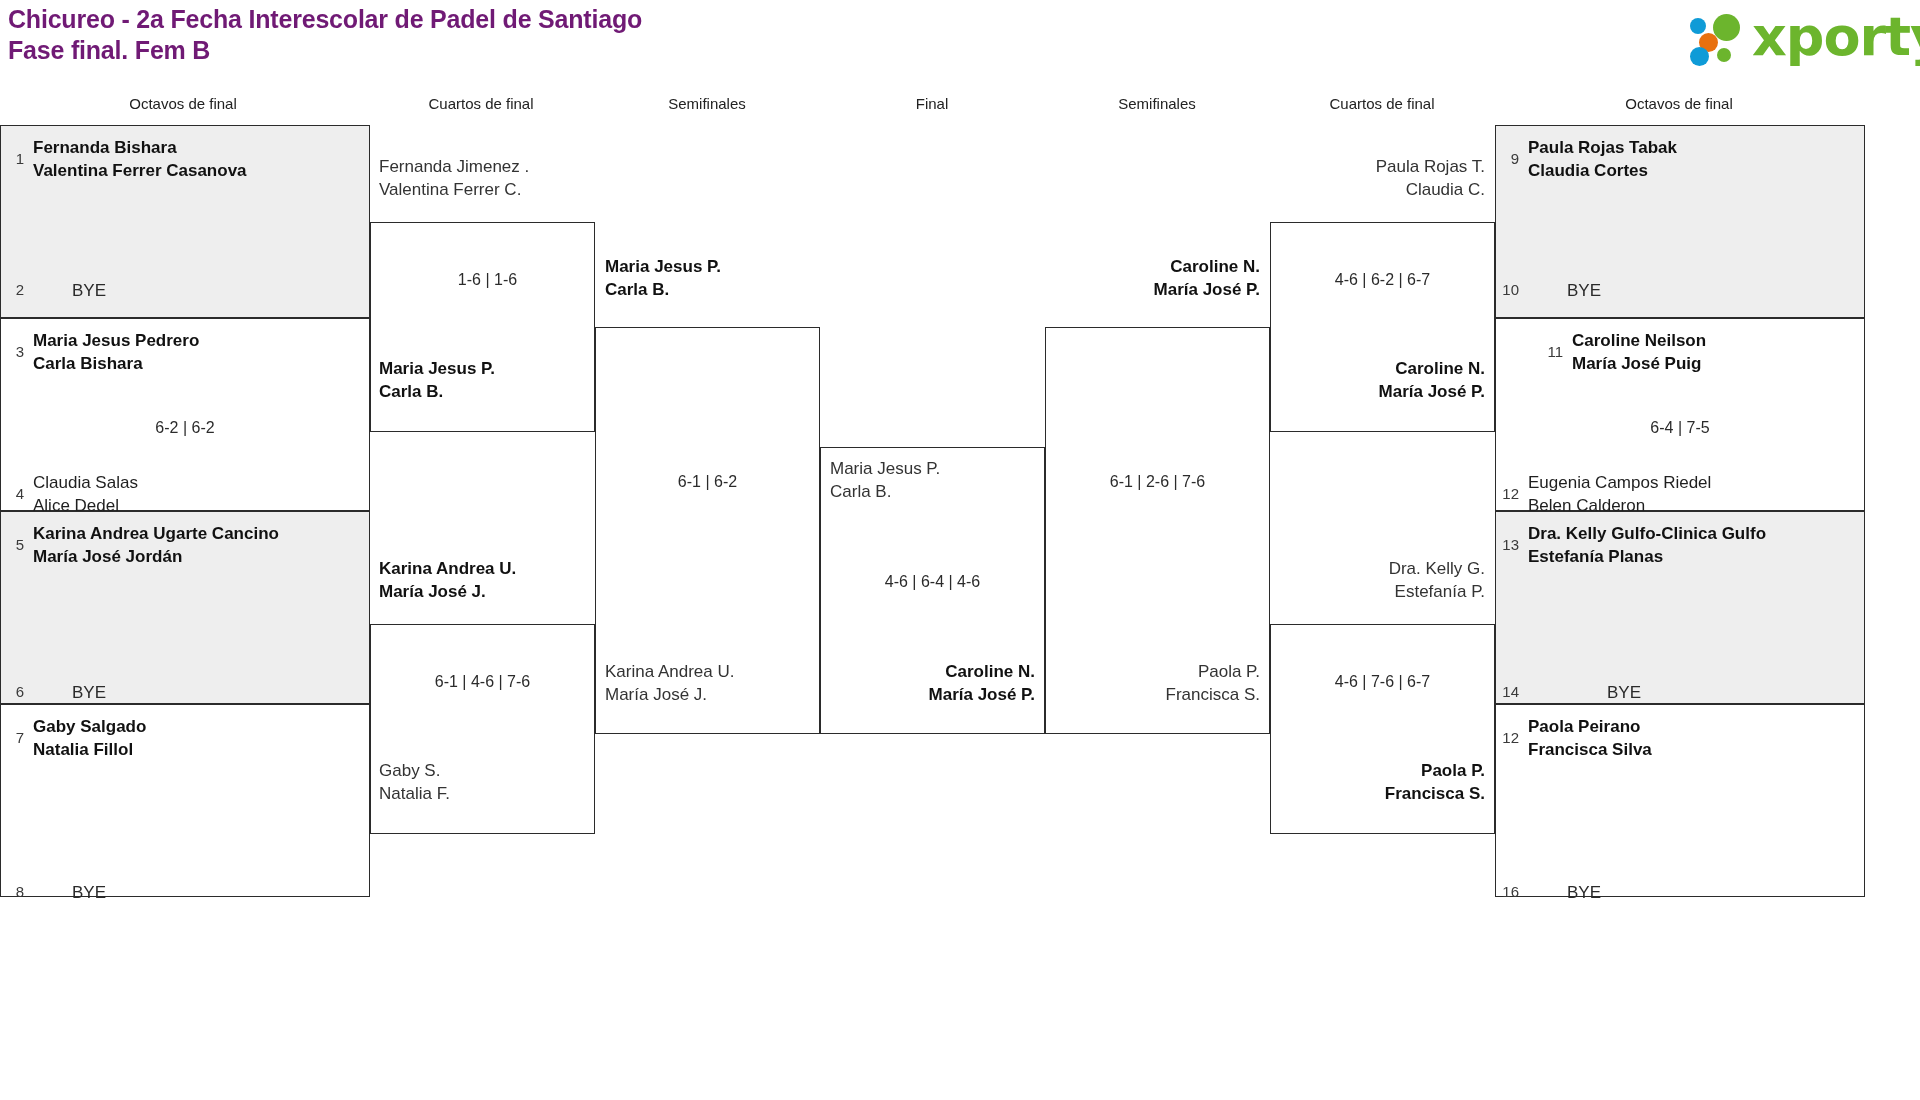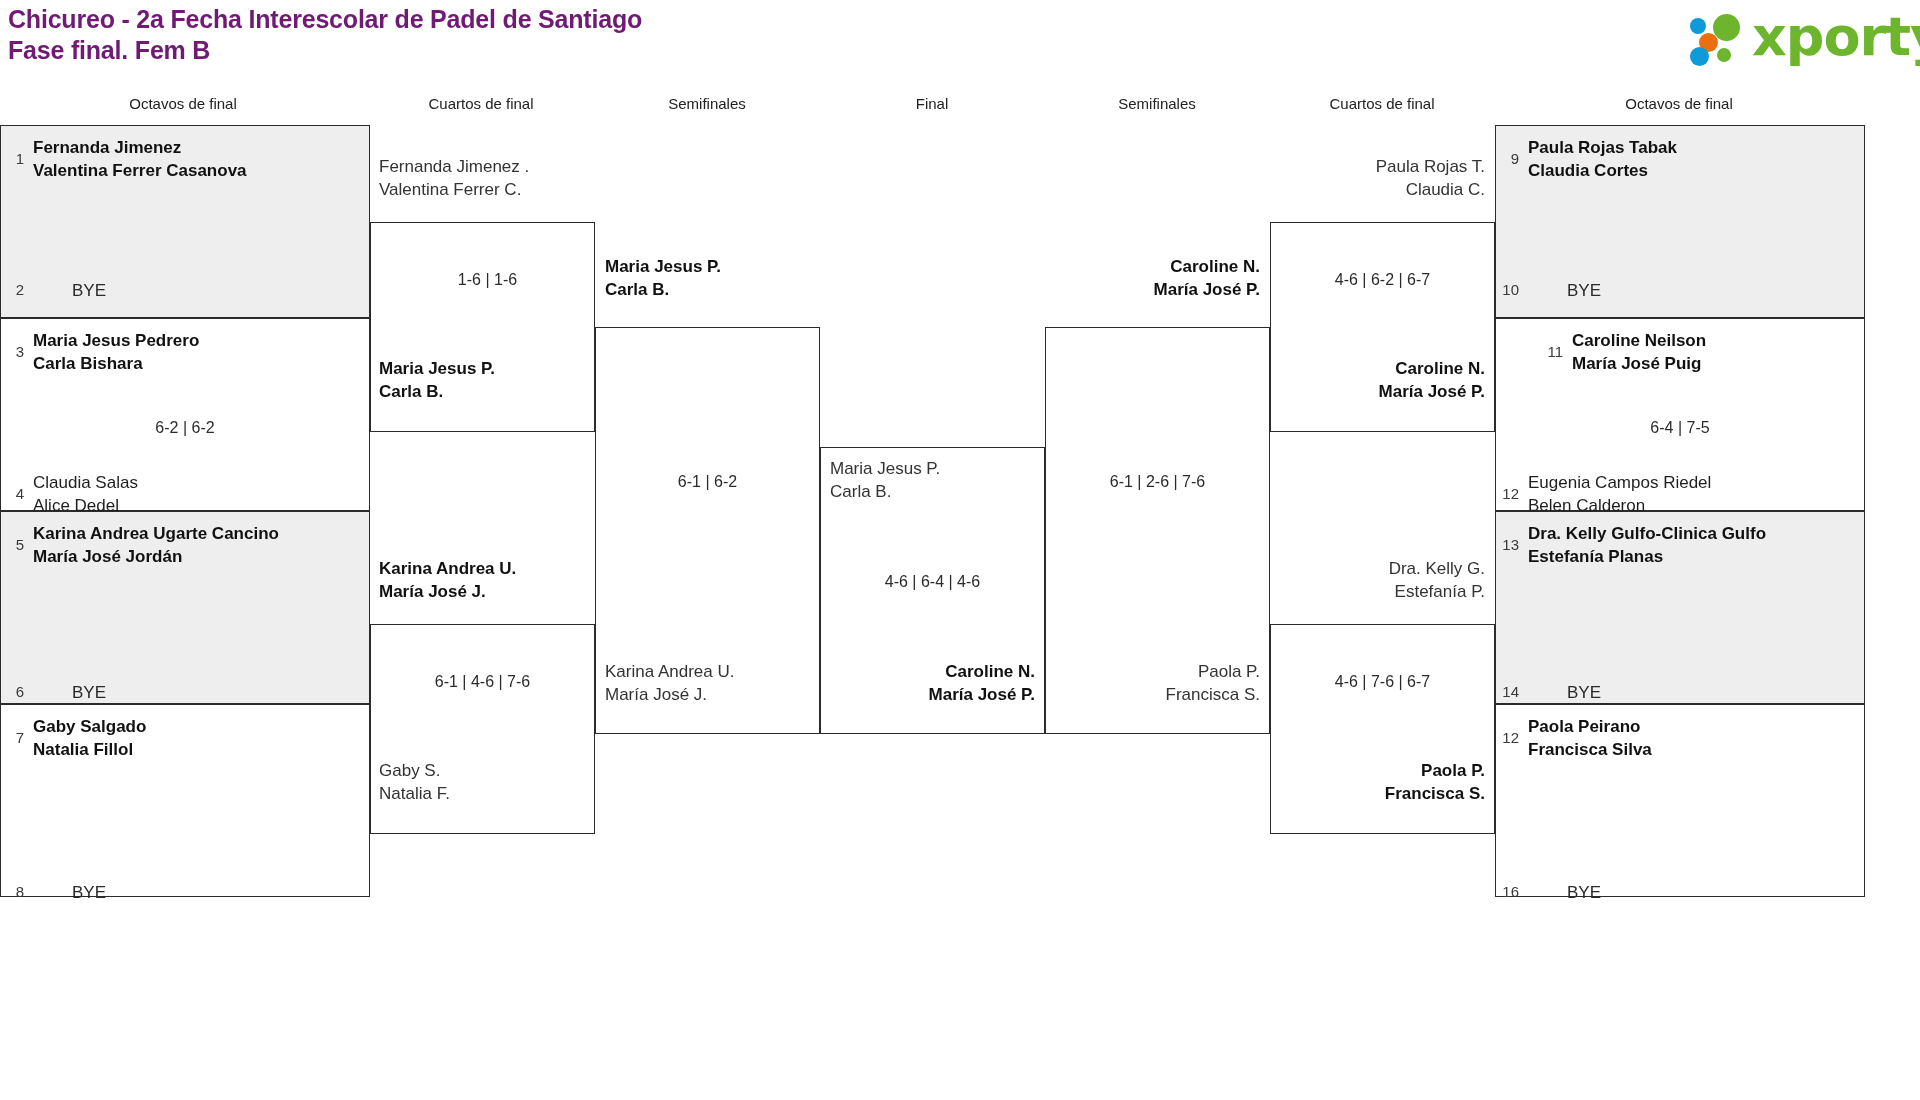--- a/index.html
+++ b/index.html
@@ -74,21 +74,21 @@
   <div class="round-head" style="left:1579px;width:200px;">Octavos de final</div>
 
   <div class="box shaded" style="left:0px;top:125px;width:370px;height:193px;"></div>
   <div class="box" style="left:0px;top:318px;width:370px;height:193px;"></div>
   <div class="box shaded" style="left:0px;top:511px;width:370px;height:193px;"></div>
   <div class="box" style="left:0px;top:704px;width:370px;height:193px;"></div>
 
   <div class="seed bold" style="left:0px;top:136px;width:370px;height:46px;">
     <div class="num">1</div>
     <div class="names">
-      <div class="ln">Fernanda Jimenez</div>
+      <div class="ln">Fernanda Bishara</div>
       <div class="ln">Valentina Ferrer Casanova</div>
     </div>
   </div>
 
   <div class="seed bye" style="left:0px;top:278px;width:370px;height:24px;">
     <div class="num">2</div>
     <div class="names">
       <div class="ln">BYE</div>
     </div>
   </div>
@@ -255,21 +255,21 @@
   </div>
 
   <div class="seed bold" style="left:1495px;top:522px;width:306px;height:46px;">
     <div class="num">13</div>
     <div class="names">
       <div class="ln">Dra. Kelly Gulfo-Clinica Gulfo</div>
       <div class="ln">Estefanía Planas</div>
     </div>
   </div>
 
-  <div class="seed bye" style="left:1495px;top:680px;width:389px;height:24px;">
+  <div class="seed bye" style="left:1495px;top:680px;width:389px;height:24px;gap:40px;">
     <div class="num">14</div>
     <div class="names">
       <div class="ln">BYE</div>
     </div>
   </div>
 
   <div class="seed bold" style="left:1495px;top:715px;width:370px;height:46px;">
     <div class="num">12</div>
     <div class="names">
       <div class="ln">Paola Peirano</div>

